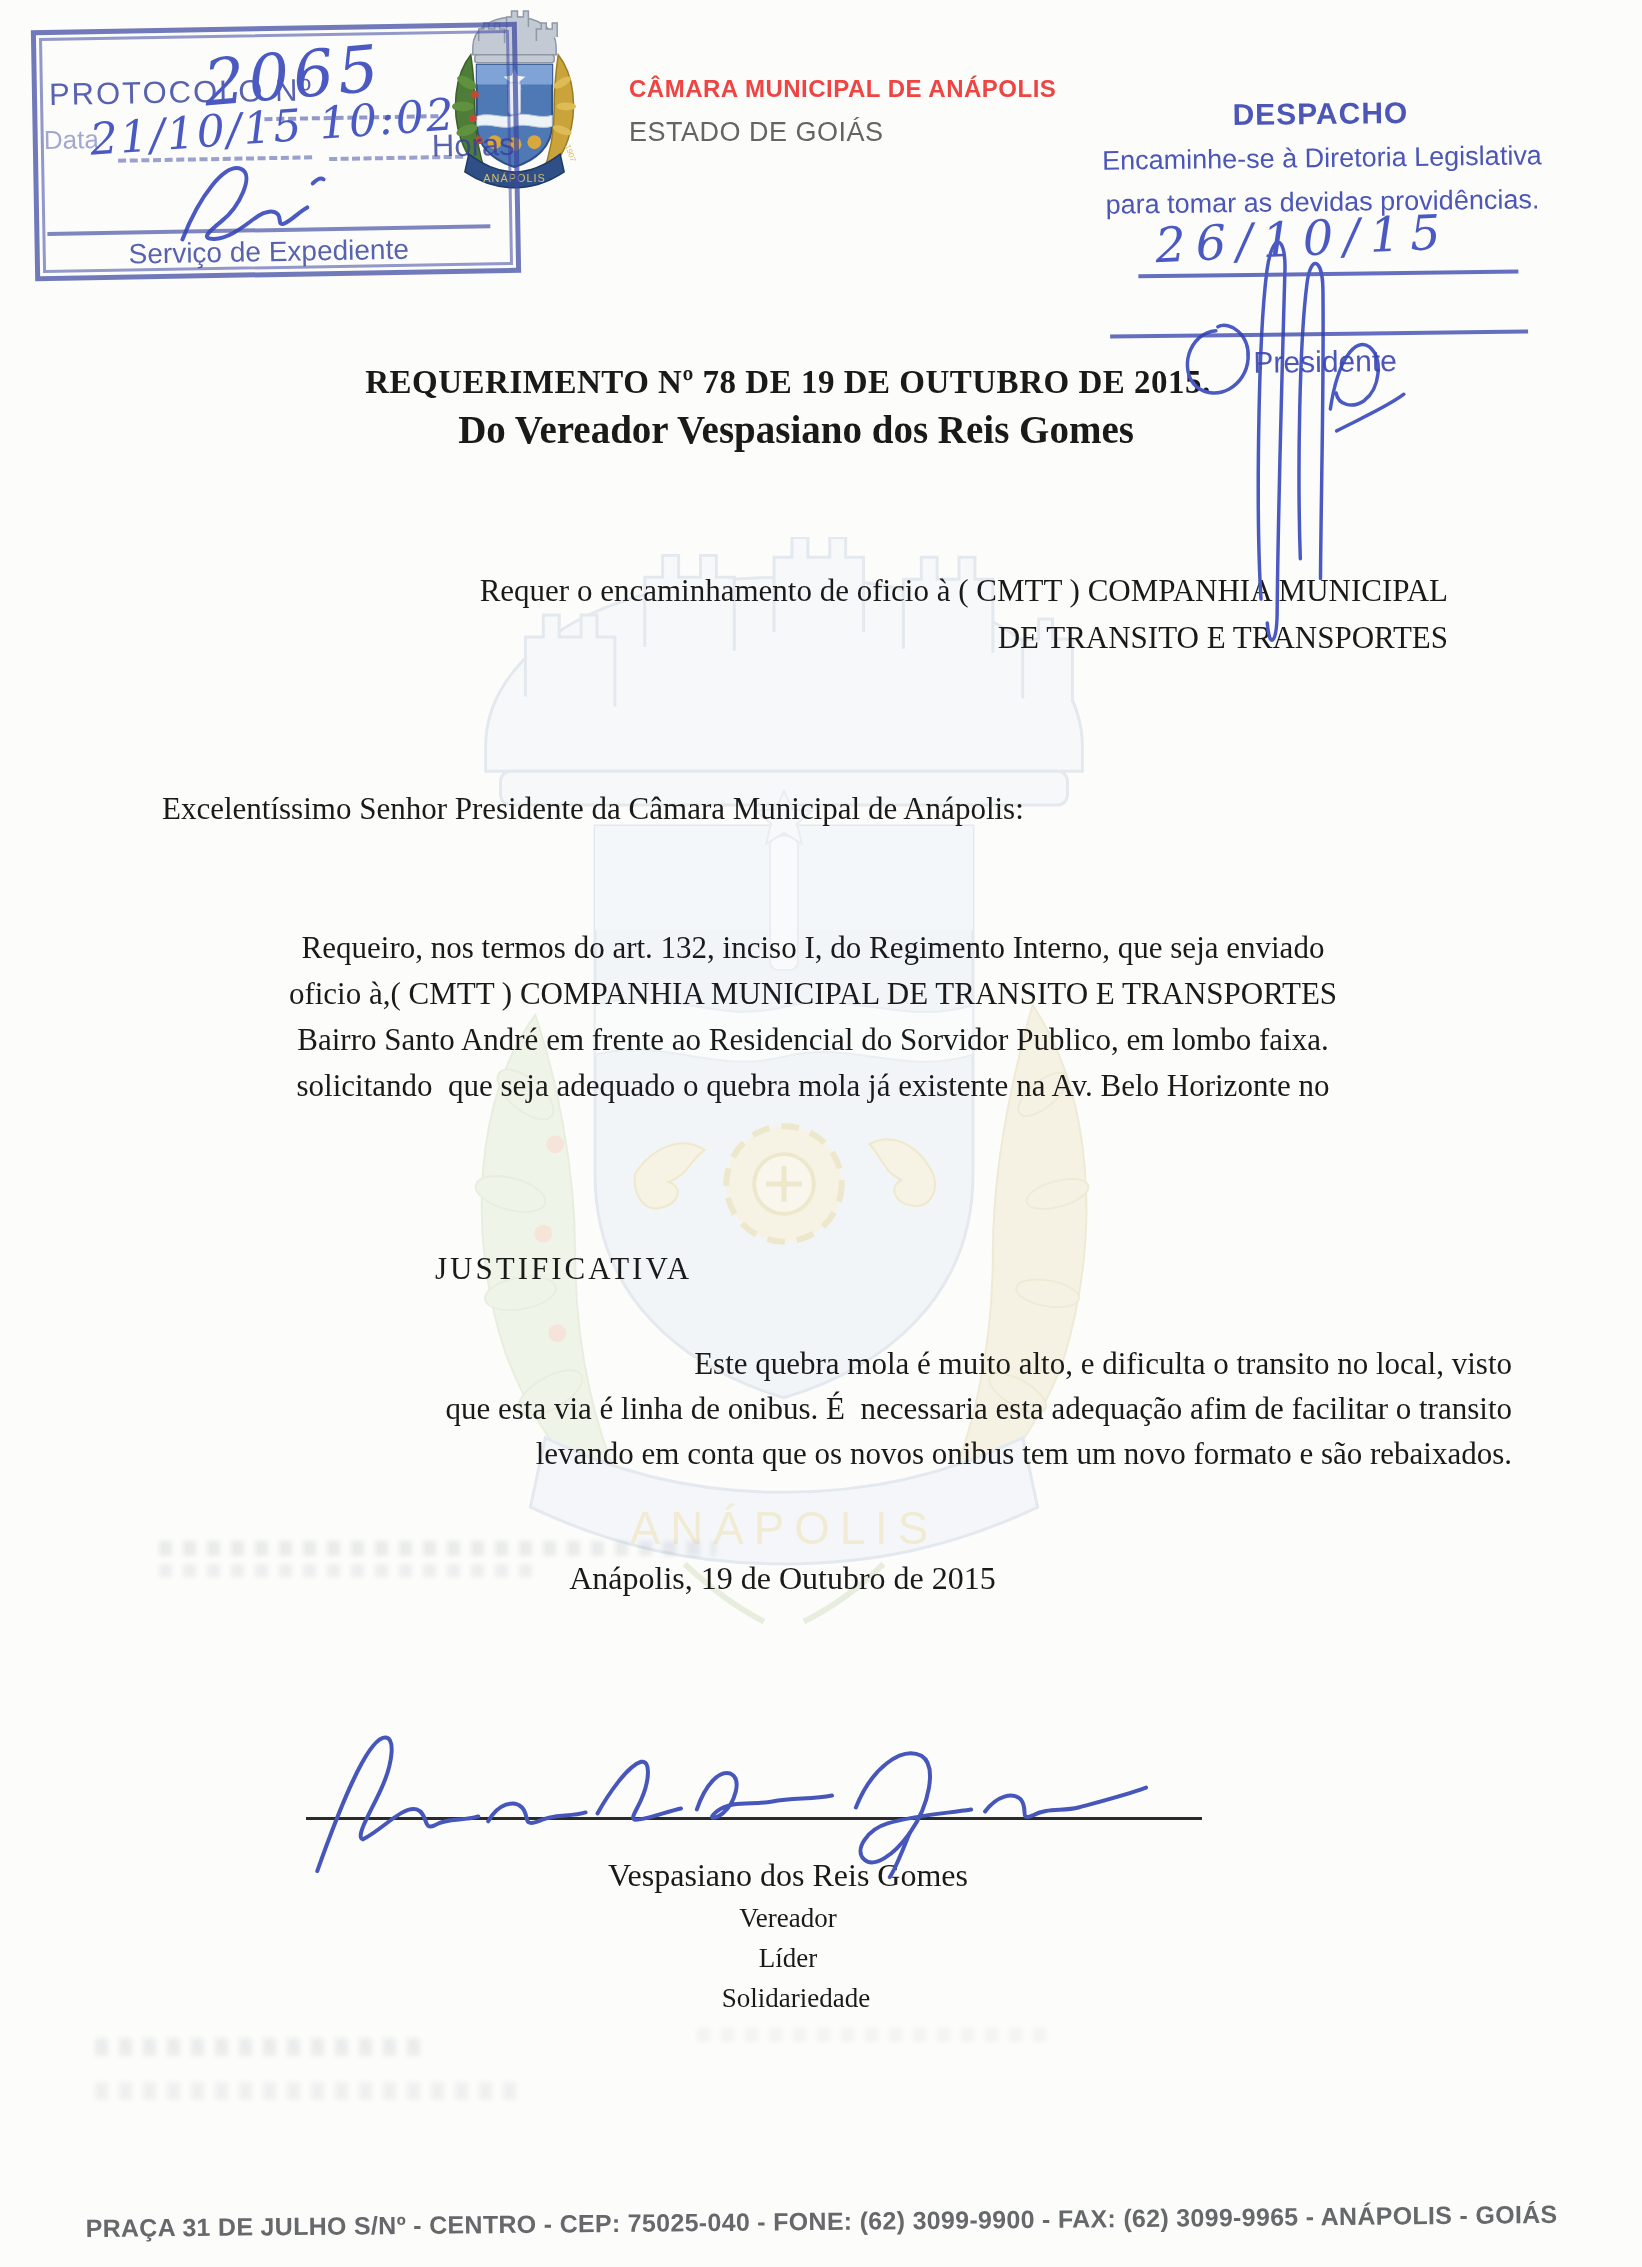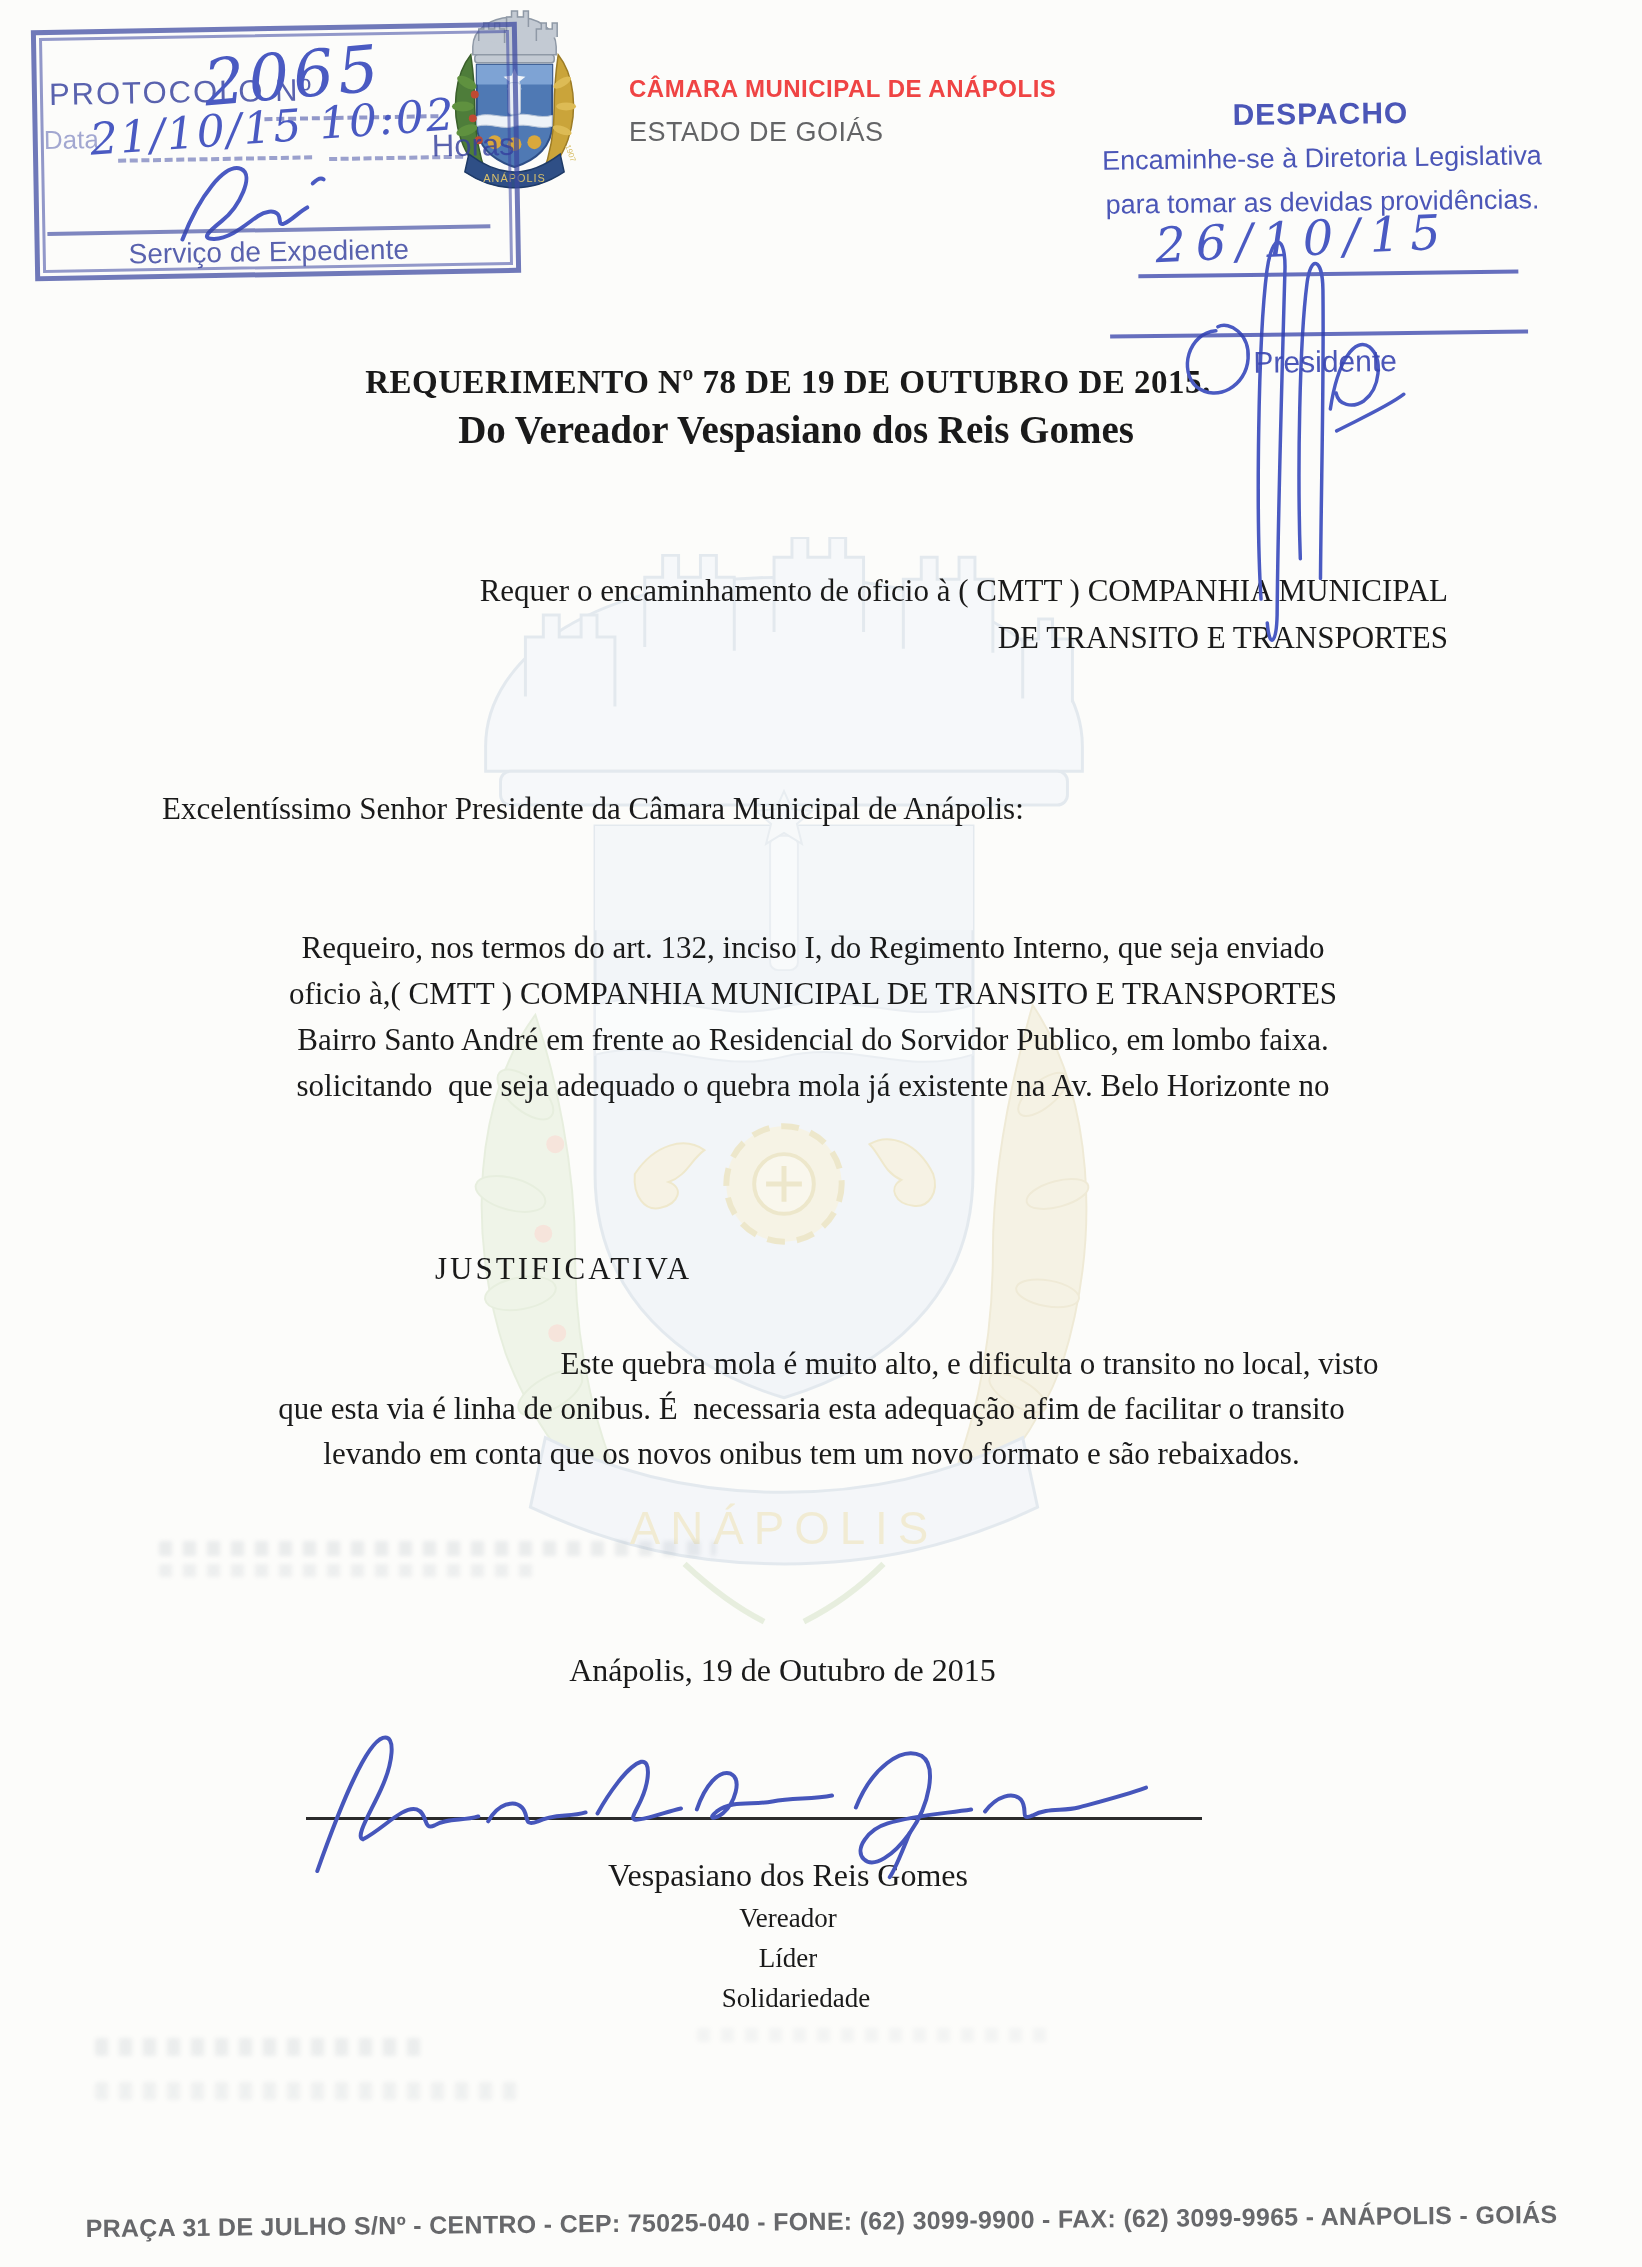--- a/index.html
+++ b/index.html
@@ -54,23 +54,23 @@
   .despacho-role{left:159px;top:250px;font-size:30px;}
   .despacho-sig{left:78px;top:125px;}
 
   
   .doc-title{left:0;top:364px;width:1576px;text-align:center;font-size:33px;font-weight:bold;letter-spacing:0.5px;}
   .doc-subtitle{left:0;top:407px;width:1576px;text-align:center;font-size:39px;font-weight:bold;padding-left:8px;}
   .summary{left:252px;top:567px;width:1196px;text-align:right;font-size:31px;line-height:47px;}
   .salutation{left:162px;top:791px;font-size:31px;}
   .body-par{left:114px;top:925px;width:1398px;text-align:center;font-size:31px;line-height:46px;}
   .just-title{left:435px;top:1251px;font-size:31px;letter-spacing:3px;}
-  .just-par{left:111px;top:1341px;width:1401px;font-size:31px;line-height:45px;text-align:center;}
+  .just-par{left:111px;top:1341px;width:1401px;font-size:31px;line-height:45px;text-align:right;}
   .just-par .indent{padding-left:316px;}
-  .date-line{left:0;top:1652px;width:1565px;text-align:center;font-size:32px;}
+  .date-line{left:0;top:1560px;width:1565px;text-align:center;font-size:32px;}
   .sig-underline{left:306px;top:1817px;width:896px;border-bottom:3px solid #2b2b2b;}
   .main-sig{left:299px;top:1724px;z-index:3;}
   .signer-name{left:0;top:1857px;width:1576px;text-align:center;font-size:32px;}
   .signer-r1{left:0;top:1903px;width:1576px;text-align:center;font-size:27px;}
   .signer-r2{left:0;top:1943px;width:1576px;text-align:center;font-size:27px;}
   .signer-r3{left:0;top:1983px;width:1576px;text-align:center;font-size:27px;padding-left:8px;}
 
   
   .footer{left:0;top:2207px;width:1643px;text-align:center;font-size:25px;font-weight:bold;
     color:#67686b;letter-spacing:0.3px;transform:rotate(-0.55deg);font-family:"Liberation Sans",sans-serif;}

